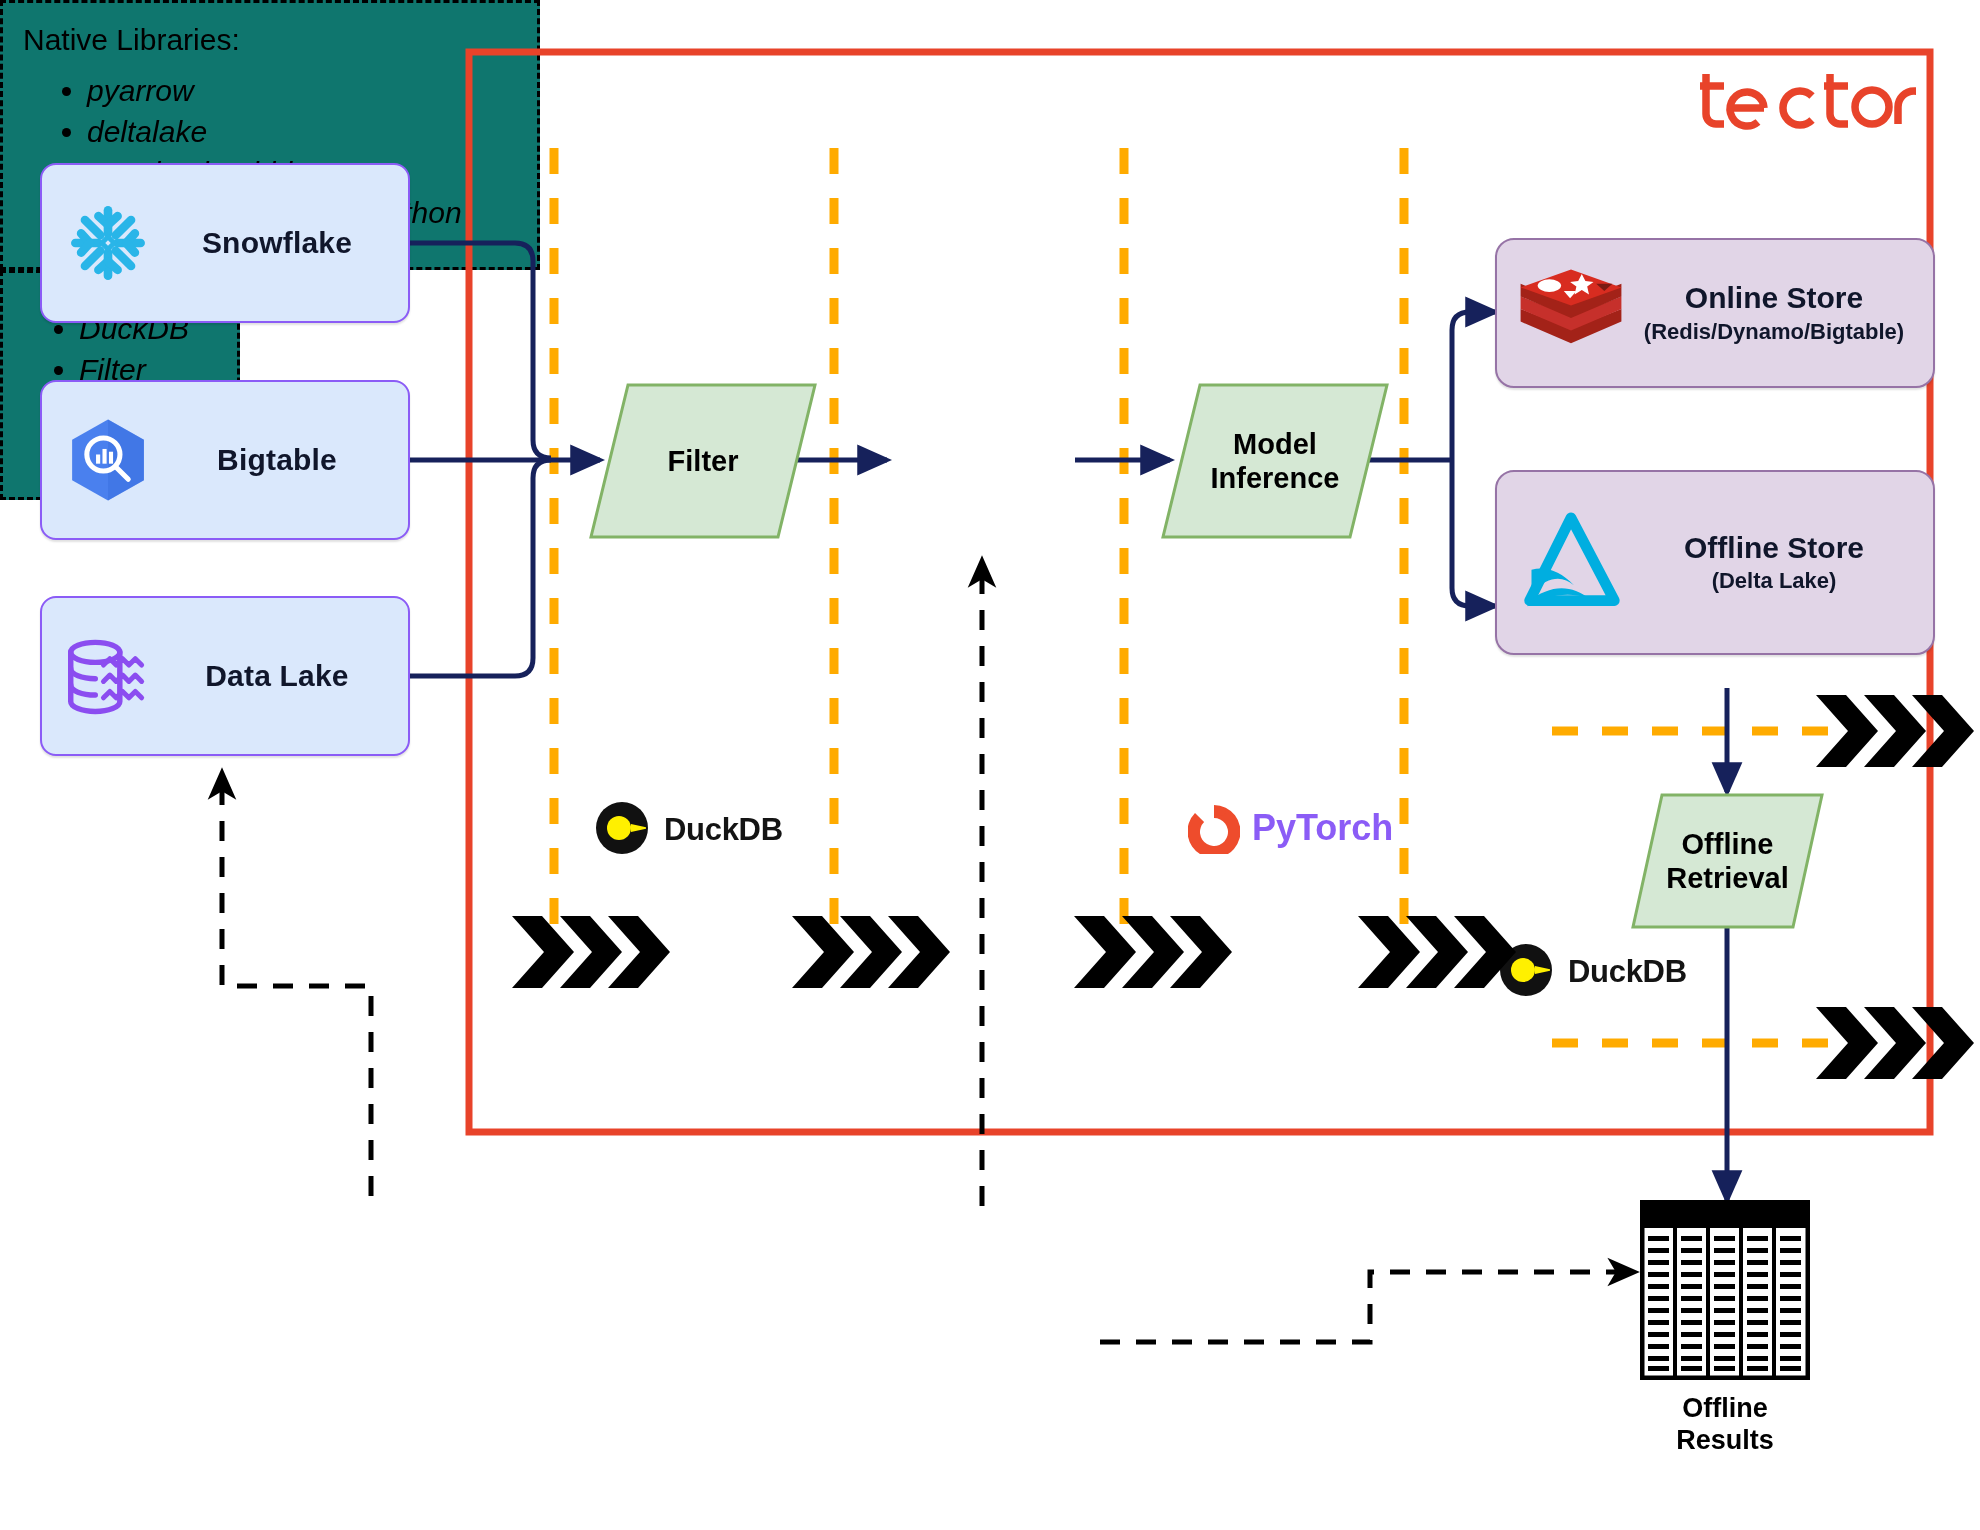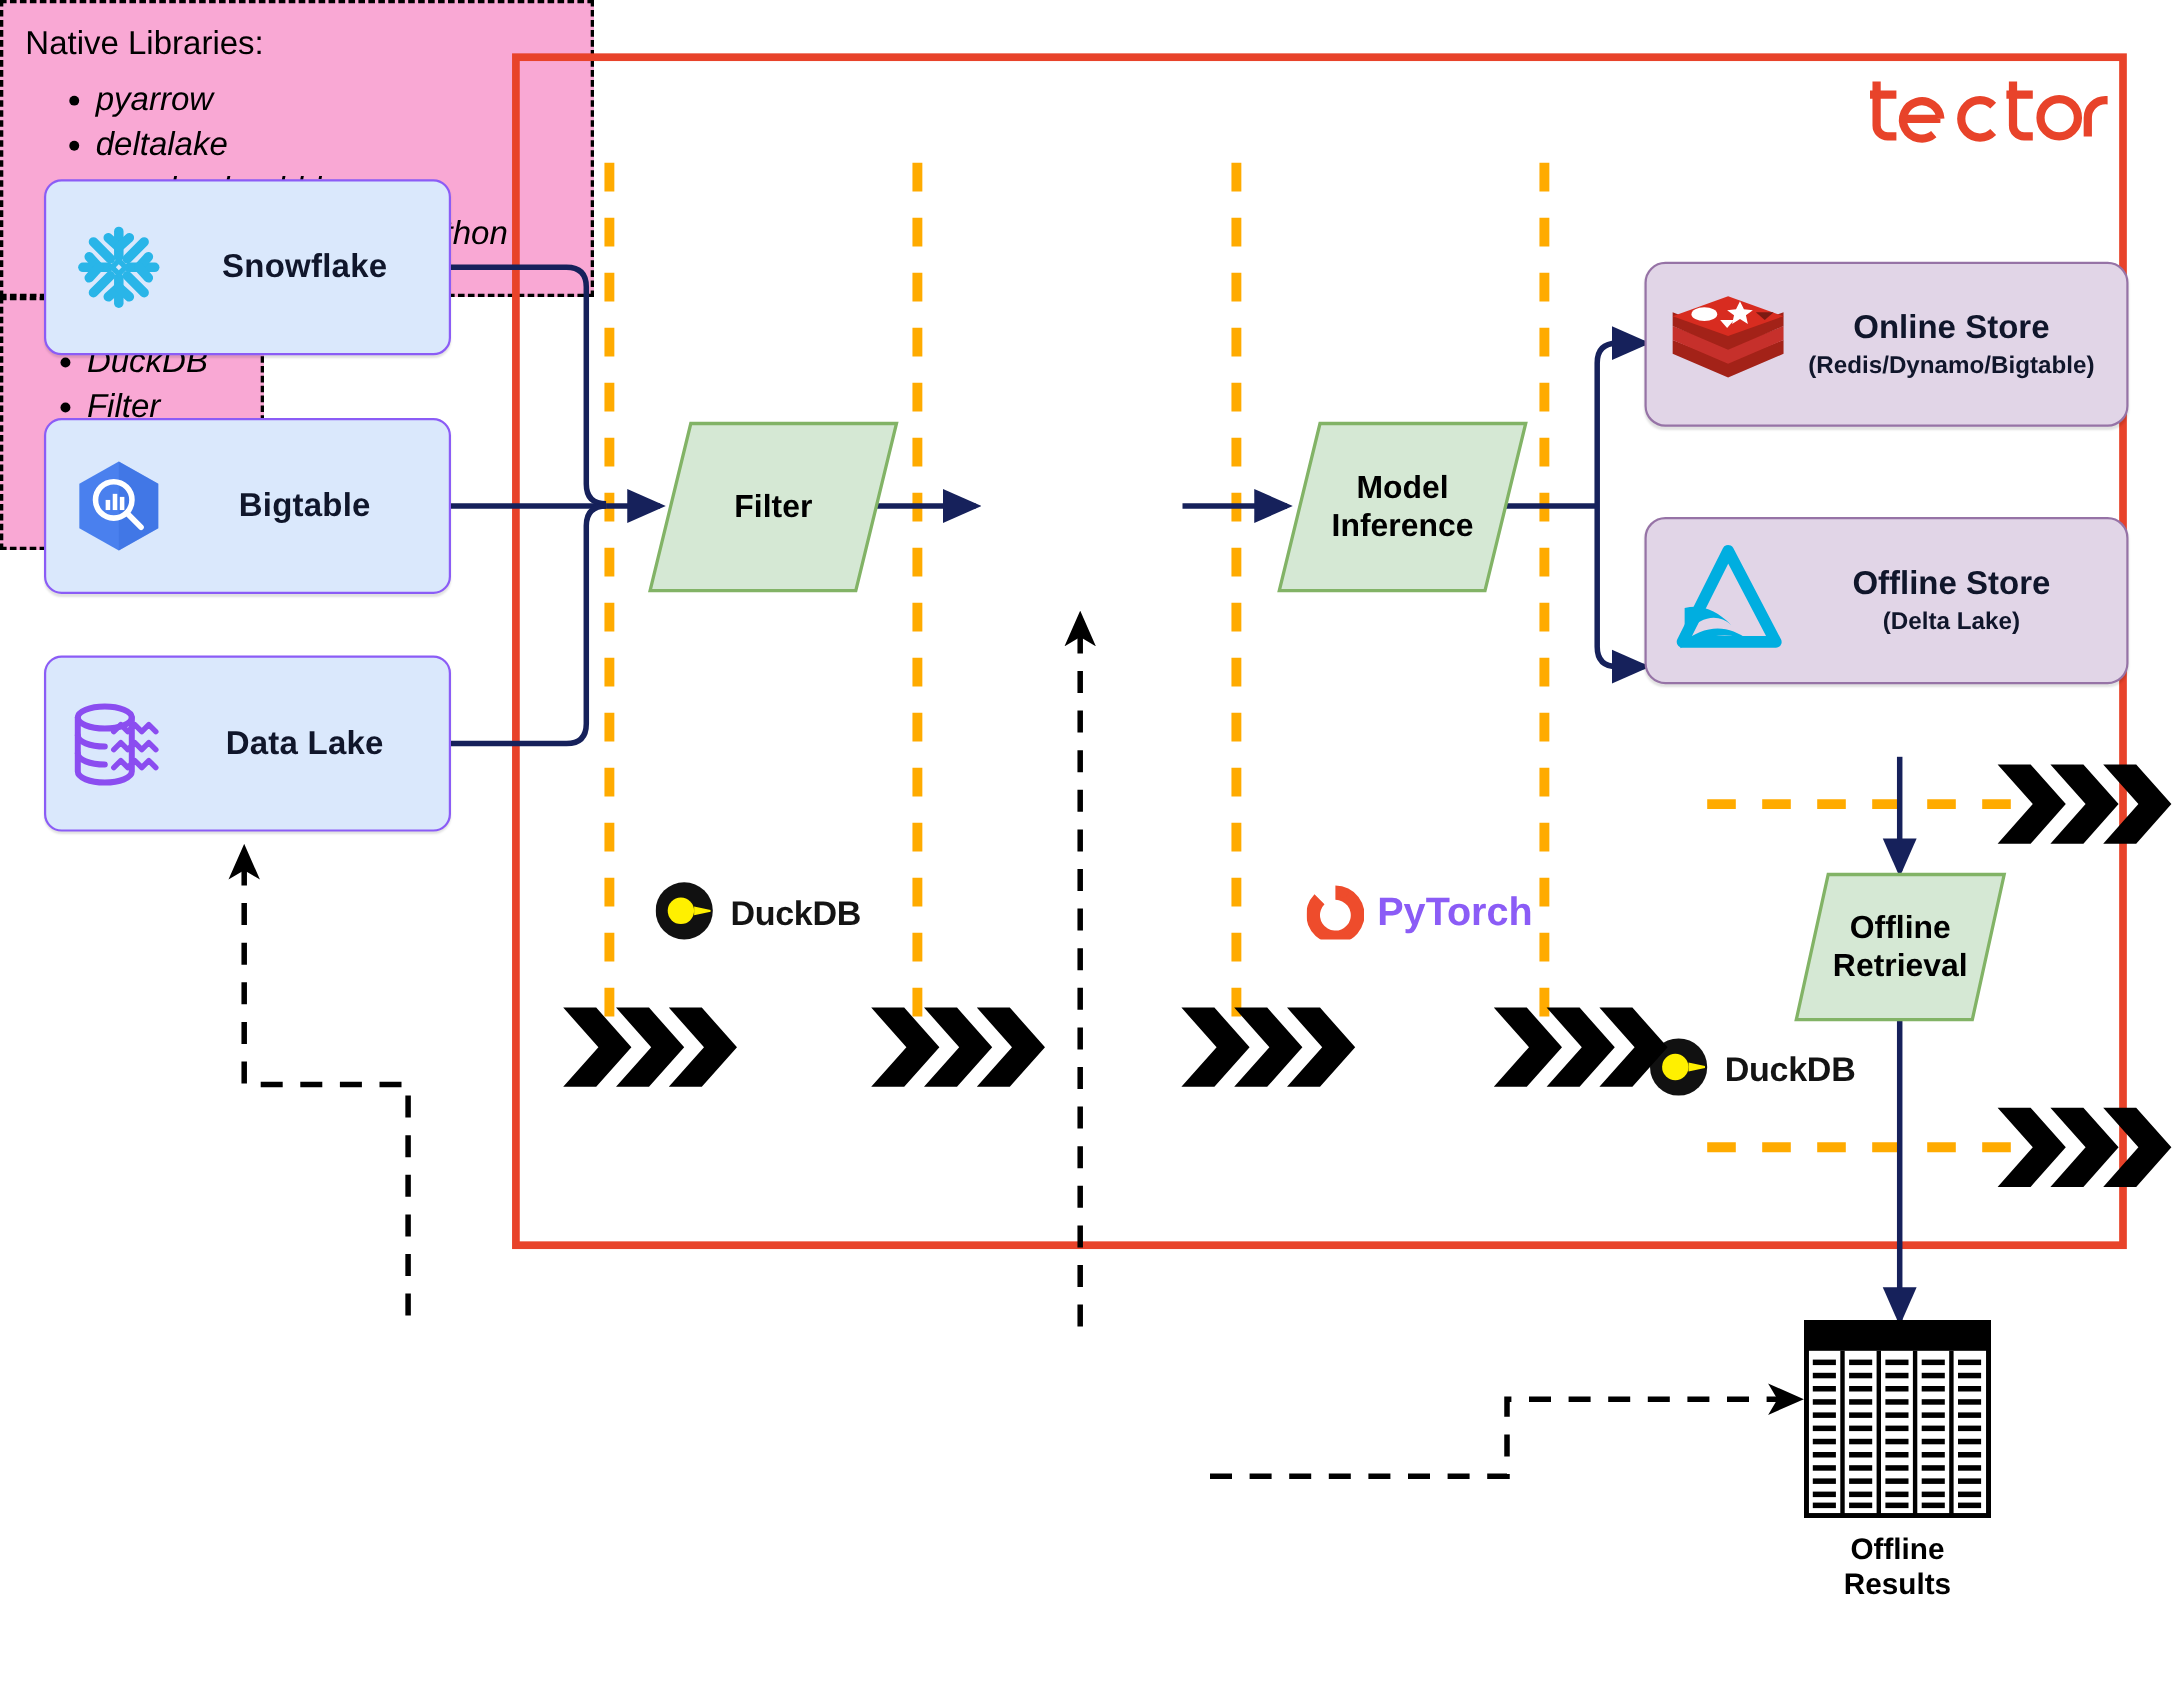--- a/index.html
+++ b/index.html
@@ -107,21 +107,21 @@
     text-align: center;
     font-size: 29px;
     font-weight: bold;
     color: #000000;
     line-height: 1.18;
     pointer-events: none;
   }
   
   .notebox {
     border: 3px dashed #000000;
-    background: #f9a8d4;
+    background: #0f766e;
     box-sizing: border-box;
     padding: 14px 18px;
   }
   .notebox .title {
     font-size: 30px;
     color: #000;
     margin: 6px 0 10px 2px;
   }
   .notebox ul {
     margin: 14px;
@@ -344,21 +344,21 @@
           <polygon points="88,22 106,22 97,30" fill="#7b1a12"></polygon>
         </g>
       </svg>
     </div>
     <div class="txt">
       <div class="t1">Online Store</div>
       <div class="t2">(Redis/Dynamo/Bigtable)</div>
     </div>
   </div>
 
-  <div class="node storebox" style="left:1495px; top:470px; width:440px; height:152px;">
+  <div class="node storebox" style="left:1495px; top:470px; width:440px; height:185px;">
     <div class="ico">
       <svg viewBox="0 0 110 110" width="106" height="106" aria-hidden="true">
         <path d="M55 8 L100 94 L12 94 Z" fill="none" stroke="#00aee0" stroke-width="11" stroke-linejoin="round"></path>
         <path d="M14 86 C32 68 46 68 58 78 C44 64 30 58 14 62 Z" fill="#00aee0"></path>
         <path d="M10 96 C34 76 56 78 74 92 C54 84 30 88 10 100 Z" fill="#00aee0"></path>
       </svg>
     </div>
     <div class="txt">
       <div class="t1">Offline Store</div>
       <div class="t2">(Delta Lake)</div>

